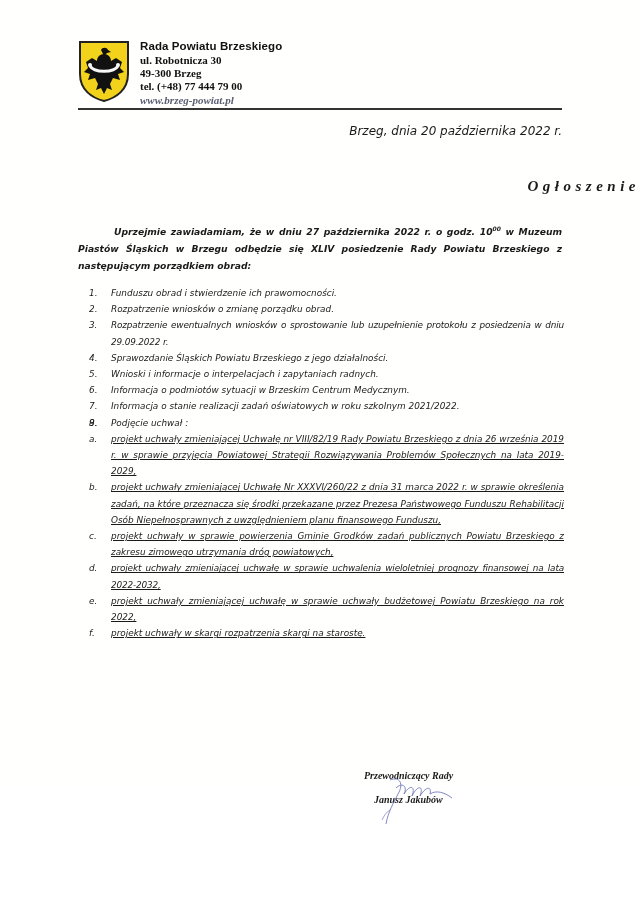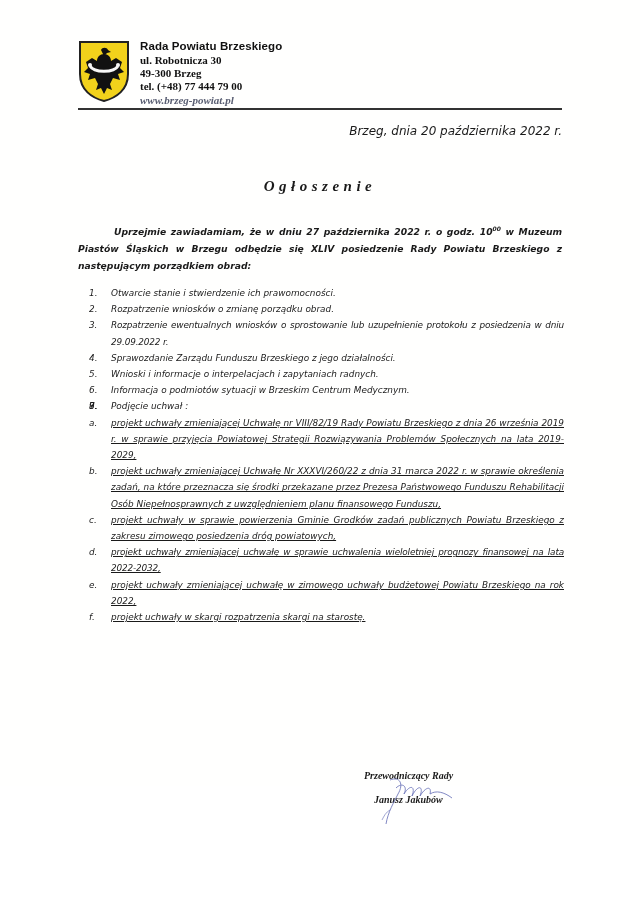--- a/index.html
+++ b/index.html
@@ -8,21 +8,21 @@
 
   
   .logo { position: absolute; left: 78px; top: 40px; width: 52px; height: 62px; }
   .org { position: absolute; left: 140px; top: 40px; font-family: "Liberation Serif", serif; font-size: 11px; line-height: 13px; font-weight: bold; color: #111; }
   .org .name { font-family: "Liberation Sans", sans-serif; font-weight: 900; font-size: 11.5px; letter-spacing: 0.1px; margin-bottom: 1px; }
   .org .url { color: #5a5f73; font-weight: bold; margin-top: 1px; font-style: italic; }
   .rule { position: absolute; left: 78px; top: 108px; width: 484px; height: 2px; background: #333; }
 
   .date { position: absolute; right: 78px; top: 124px; font-family: "DejaVu Sans", sans-serif; font-style: italic; font-size: 12px; color: #1a1a1a; }
 
-  .title { position: absolute; left: 0; width: 640px; top: 178px; text-align: center; font-family: "Liberation Serif", serif; font-style: italic; font-weight: bold; font-size: 15px; letter-spacing: 4.5px; color: #1a1a1a; }
+  .title { position: absolute; left: 0; width: 640px; top: 178px; text-align: right; font-family: "Liberation Serif", serif; font-style: italic; font-weight: bold; font-size: 15px; letter-spacing: 4.5px; color: #1a1a1a; }
 
   .intro { position: absolute; left: 78px; top: 220px; width: 484px; font-family: "DejaVu Sans", sans-serif; font-style: italic; font-weight: bold; font-size: 9.2px; line-height: 17px; text-align: justify; text-indent: 36px; color: #1a1a1a; }
   .intro sup { font-size: 6px; }
 
   .agenda { position: absolute; left: 78px; top: 285px; width: 486px; font-family: "DejaVu Sans", sans-serif; font-style: italic; font-size: 8.9px; line-height: 16.2px; color: #1a1a1a; }
   .item { position: relative; padding-left: 33px; text-align: justify; }
   .item .num { position: absolute; left: 11px; top: 0; }
   .item.sub .num { left: 11px; }
   .item.sub .txt { display: block; text-decoration: underline; }
   .item.tight { letter-spacing: -0.15px; }
@@ -58,48 +58,48 @@
   </div>
   <div class="rule"></div>
 
   <div class="date">Brzeg, dnia  20 października  2022 r.</div>
 
   <div class="title">Ogłoszenie</div>
 
   <div class="intro"><span>Uprzejmie zawiadamiam, że w dniu 27 października 2022 r. o godz. 10</span><sup>00</sup><span> w Muzeum Piastów Śląskich w Brzegu odbędzie się XLIV posiedzenie Rady Powiatu Brzeskiego z następującym porządkiem obrad:</span></div>
 
   <div class="agenda">
-    <div class="item"><span class="num">1.</span><span class="txt">Otwarcie stanie i stwierdzenie ich prawomocności.</span></div>
+    <div class="item"><span class="num">1.</span><span class="txt">Funduszu obrad i stwierdzenie ich prawomocności.</span></div>
     <div class="item"><span class="num">2.</span><span class="txt">Rozpatrzenie wniosków o zmianę porządku obrad.</span></div>
     <div class="item tight"><span class="num">3.</span><span class="txt">Rozpatrzenie ewentualnych wniosków o sprostowanie lub uzupełnienie protokołu z posiedzenia w dniu 29.09.2022 r.</span></div>
-    <div class="item"><span class="num">4.</span><span class="txt">Sprawozdanie Zarządu Funduszu Brzeskiego z jego działalności.</span></div>
+    <div class="item"><span class="num">4.</span><span class="txt">Sprawozdanie Śląskich Powiatu Brzeskiego z jego działalności.</span></div>
     <div class="item"><span class="num">5.</span><span class="txt">Wnioski i informacje o interpelacjach i zapytaniach radnych.</span></div>
     <div class="item"><span class="num">6.</span><span class="txt">Informacja o podmiotów sytuacji w Brzeskim Centrum Medycznym.</span></div>
-    <div class="item"><span class="num">7.</span></div>
+    <div class="item"><span class="num">7.</span><span class="txt">Informacja o stanie realizacji zadań oświatowych w roku szkolnym 2021/2022.</span></div>
     <div class="item"><span class="num">8.</span></div>
     <div class="item"><span class="num">9.</span><span class="txt">Podjęcie uchwał :</span></div>
     <div class="item sub">
         <span class="num">a.</span>
         <span class="txt">projekt uchwały zmieniającej Uchwałę nr VIII/82/19 Rady Powiatu Brzeskiego z dnia 26 września 2019 r. w sprawie przyjęcia Powiatowej Strategii Rozwiązywania Problemów Społecznych na lata 2019-2029,</span>
       </div>
     <div class="item sub">
         <span class="num">b.</span>
         <span class="txt">projekt uchwały zmieniającej Uchwałę Nr XXXVI/260/22 z dnia 31 marca 2022 r. w sprawie określenia zadań, na które przeznacza się środki przekazane przez Prezesa Państwowego Funduszu Rehabilitacji Osób Niepełnosprawnych z uwzględnieniem planu finansowego Funduszu,</span>
       </div>
     <div class="item sub">
         <span class="num">c.</span>
-        <span class="txt">projekt uchwały w sprawie powierzenia Gminie Grodków zadań publicznych Powiatu Brzeskiego z zakresu zimowego posiedzenia dróg powiatowych,</span>
+        <span class="txt">projekt uchwały w sprawie powierzenia Gminie Grodków zadań publicznych Powiatu Brzeskiego z zakresu zimowego utrzymania dróg powiatowych,</span>
       </div>
     <div class="item sub tight">
         <span class="num">d.</span>
         <span class="txt">projekt uchwały zmieniającej uchwałę w sprawie uchwalenia wieloletniej prognozy finansowej na lata 2022-2032,</span>
       </div>
     <div class="item sub">
         <span class="num">e.</span>
-        <span class="txt">projekt uchwały zmieniającej uchwałę w zimowego uchwały budżetowej Powiatu Brzeskiego na rok 2022,</span>
+        <span class="txt">projekt uchwały zmieniającej uchwałę w sprawie uchwały budżetowej Powiatu Brzeskiego na rok 2022,</span>
       </div>
     <div class="item sub">
         <span class="num">f.</span>
         <span class="txt">projekt uchwały w skargi rozpatrzenia skargi na starostę.</span>
       </div>
   </div>
 
   <div class="sign">
     <div class="role">Przewodniczący  Rady</div>
     <div class="person">Janusz Jakubów</div>

